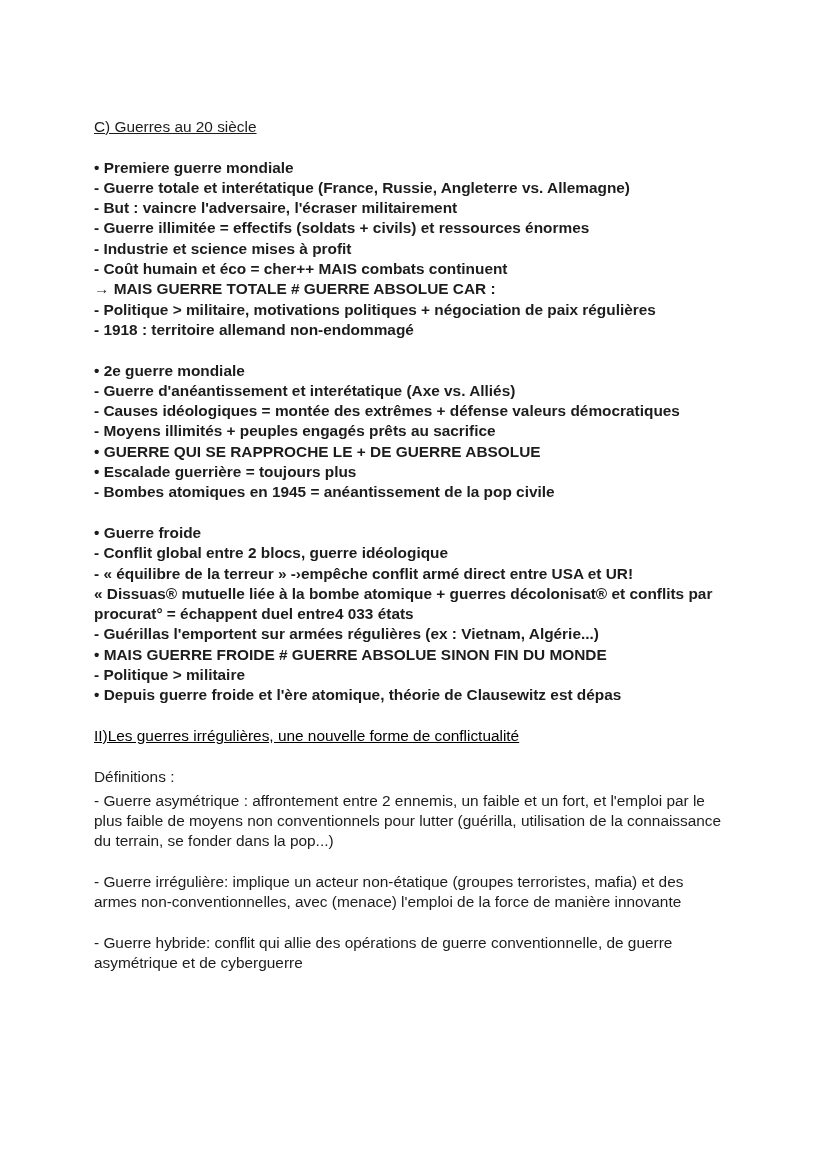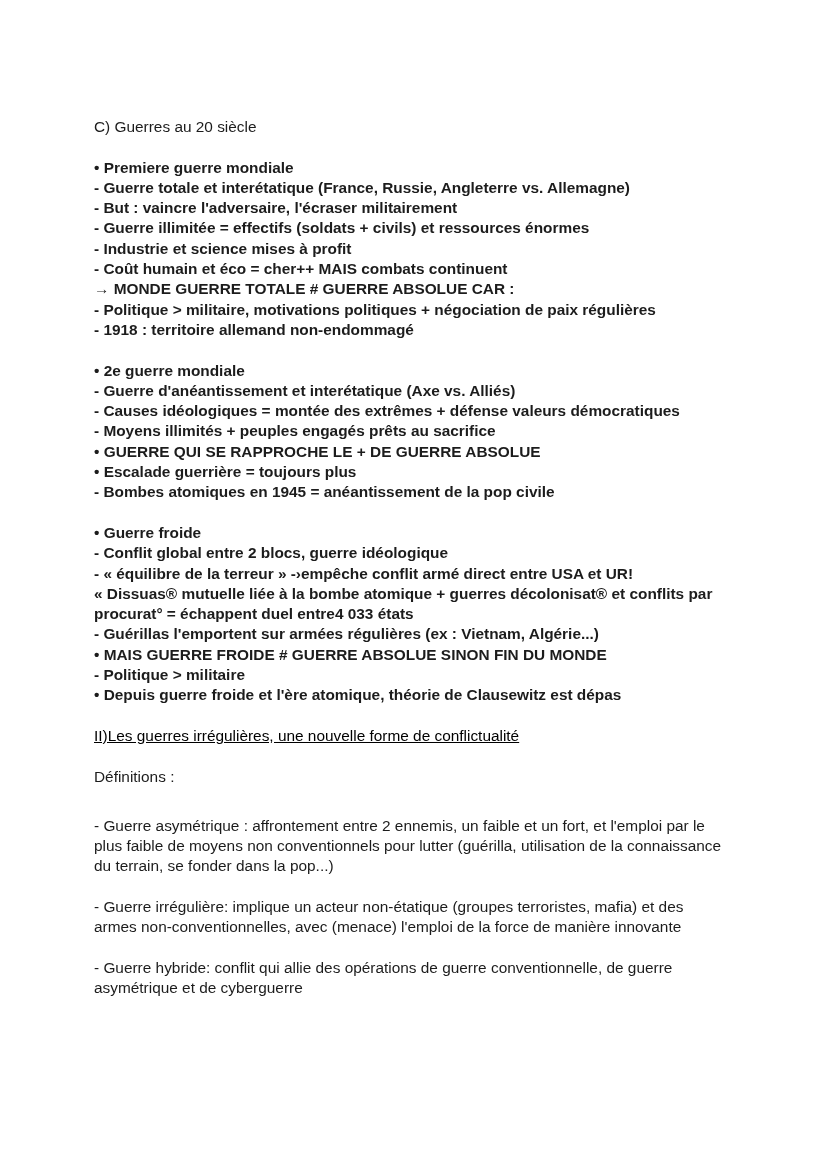--- a/index.html
+++ b/index.html
@@ -18,40 +18,41 @@
     font-size: 15.4px;
     line-height: 20.3px;
     color: #1c1c1c;
     overflow: hidden;
   }
   .content {
     width: 634px;
   }
   .doc-title {
     font-weight: 400;
+    text-decoration: underline;
     margin: 0 0 20.3px 0;
   }
   .block {
     margin: 0 0 20.3px 0;
     font-weight: bold;
   }
   .block .line {
     white-space: nowrap;
   }
   .block .line.wrap {
     white-space: normal;
   }
   .red-heading {
     color: #000000;
     text-decoration: underline;
     font-weight: 400;
     margin: 0 0 20.3px 0;
   }
   .def-label {
-    margin: 0 0 29px 0;
+    margin: 0 0 4px 0;
   }
   .para {
     margin: 0 0 20.3px 0;
   }
   .para:last-child {
     margin-bottom: 8px;
   }
 </style>
 </head>
 <body>
@@ -61,21 +62,21 @@
 
     <div class="doc-title">C) Guerres au 20 siècle</div>
 
     <div class="block">
       <div class="line">• Premiere guerre mondiale</div>
       <div class="line">- Guerre totale et interétatique (France, Russie, Angleterre vs. Allemagne)</div>
       <div class="line">- But : vaincre l'adversaire, l'écraser militairement</div>
       <div class="line">- Guerre illimitée = effectifs (soldats + civils) et ressources énormes</div>
       <div class="line">- Industrie et science mises à profit</div>
       <div class="line">- Coût humain et éco = cher++ MAIS combats continuent</div>
-      <div class="line">→ MONDE GUERRE TOTALE # GUERRE ABSOLUE CAR :</div>
+      <div class="line">→ MAIS GUERRE TOTALE # GUERRE ABSOLUE CAR :</div>
       <div class="line">- Politique &gt; militaire, motivations politiques + négociation de paix régulières</div>
       <div class="line">- 1918 : territoire allemand non-endommagé</div>
     </div>
 
     <div class="block">
       <div class="line">• 2e guerre mondiale</div>
       <div class="line">- Guerre d'anéantissement et interétatique (Axe vs. Alliés)</div>
       <div class="line">- Causes idéologiques = montée des extrêmes + défense valeurs démocratiques</div>
       <div class="line">- Moyens illimités + peuples engagés prêts au sacrifice</div>
       <div class="line">• GUERRE QUI SE RAPPROCHE LE + DE GUERRE ABSOLUE</div>

